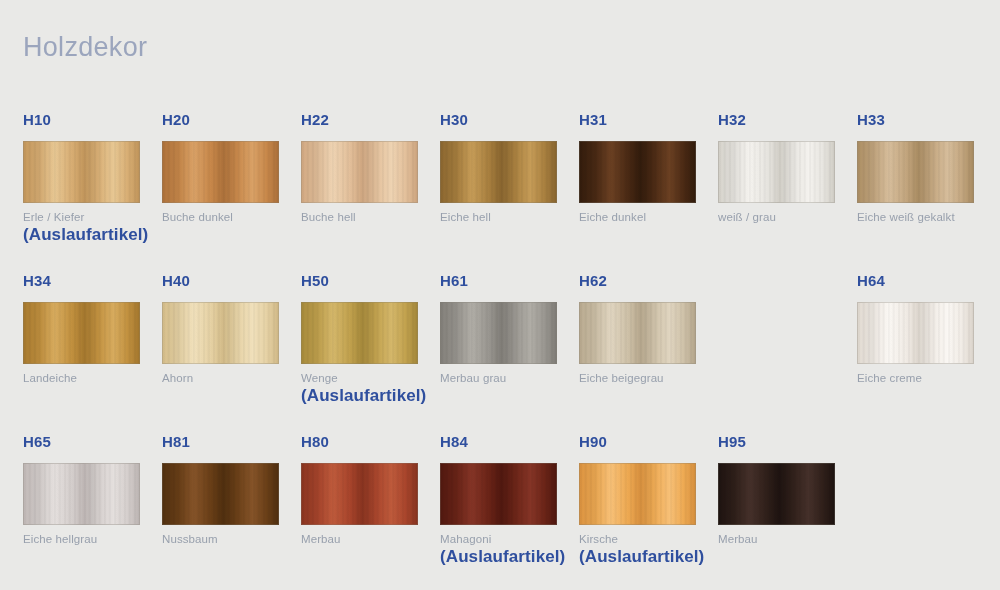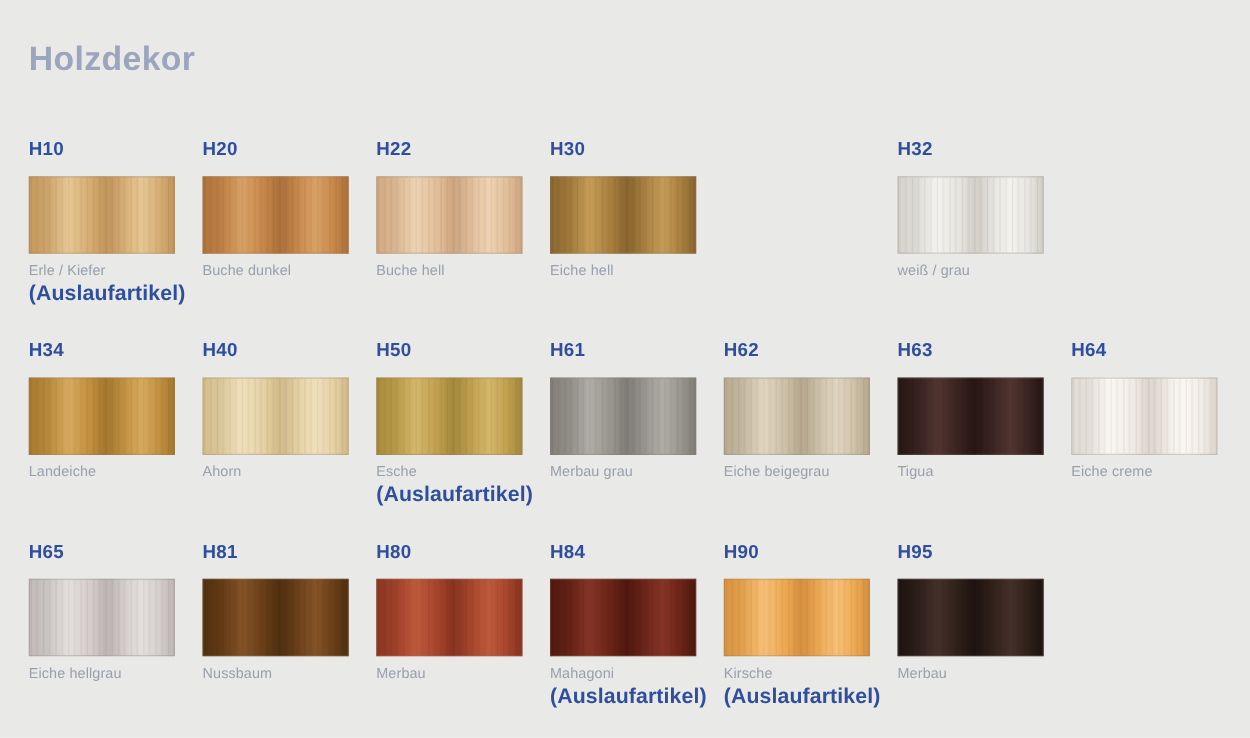--- a/index.html
+++ b/index.html
@@ -14,21 +14,21 @@
     font-family: "Liberation Sans", sans-serif;
     overflow: hidden;
     position: relative;
   }
 
   #page-title {
     position: absolute;
     left: 23px;
     top: 30px;
     font-size: 27px;
-    font-weight: 700;
+    font-weight: 400;
     color: #9ba5bd;
     letter-spacing: 0.3px;
     line-height: 34px;
   }
 
   #swatch-grid {
     position: absolute;
     left: 23px;
     top: 112px;
     width: 960px;
@@ -129,57 +129,62 @@
       <div class="swatch-cell" style="left: 278px;">
         <div class="swatch-code">H22</div>
         <div class="swatch-chip" style="background: linear-gradient(90deg, rgb(212, 171, 132) 0%, rgb(227, 192, 155) 14%, rgb(238, 211, 178) 27%, rgb(227, 192, 155) 41%, rgb(212, 171, 132) 52%, rgb(227, 192, 155) 64%, rgb(238, 211, 178) 78%, rgb(227, 192, 155) 90%, rgb(212, 171, 132) 100%);"></div>
         <div class="swatch-name">Buche hell</div>
       </div>
       <div class="swatch-cell" style="left: 417px;">
         <div class="swatch-code">H30</div>
         <div class="swatch-chip" style="background: linear-gradient(90deg, rgb(141, 104, 48) 0%, rgb(169, 128, 63) 14%, rgb(198, 156, 87) 27%, rgb(169, 128, 63) 41%, rgb(141, 104, 48) 52%, rgb(169, 128, 63) 64%, rgb(198, 156, 87) 78%, rgb(169, 128, 63) 90%, rgb(141, 104, 48) 100%);"></div>
         <div class="swatch-name">Eiche hell</div>
       </div>
+      <div class="swatch-cell" style="left: 556px;">
+        <div class="swatch-code">H31</div>
+        <div class="swatch-chip" style="background: linear-gradient(90deg, rgb(51, 28, 12) 0%, rgb(75, 42, 20) 14%, rgb(107, 64, 34) 27%, rgb(75, 42, 20) 41%, rgb(51, 28, 12) 52%, rgb(75, 42, 20) 64%, rgb(107, 64, 34) 78%, rgb(75, 42, 20) 90%, rgb(51, 28, 12) 100%);"></div>
+        <div class="swatch-name">Eiche dunkel</div>
+      </div>
       <div class="swatch-cell" style="left: 695px;">
         <div class="swatch-code">H32</div>
         <div class="swatch-chip" style="background: linear-gradient(90deg, rgb(216, 213, 205) 0%, rgb(232, 230, 225) 14%, rgb(244, 242, 238) 27%, rgb(232, 230, 225) 41%, rgb(216, 213, 205) 52%, rgb(232, 230, 225) 64%, rgb(244, 242, 238) 78%, rgb(232, 230, 225) 90%, rgb(216, 213, 205) 100%);"></div>
         <div class="swatch-name">weiß / grau</div>
+      </div>
+      <div class="swatch-cell" style="left: 834px;">
+        <div class="swatch-code">H33</div>
+        <div class="swatch-chip" style="background: linear-gradient(90deg, rgb(174, 144, 101) 0%, rgb(196, 167, 128) 14%, rgb(214, 189, 155) 27%, rgb(196, 167, 128) 41%, rgb(174, 144, 101) 52%, rgb(196, 167, 128) 64%, rgb(214, 189, 155) 78%, rgb(196, 167, 128) 90%, rgb(174, 144, 101) 100%);"></div>
+        <div class="swatch-name">Eiche weiß gekalkt</div>
       </div>
     </div>
     <div class="swatch-row">
       <div class="swatch-cell" style="left: 0px;">
         <div class="swatch-code">H34</div>
         <div class="swatch-chip" style="background: linear-gradient(90deg, rgb(169, 123, 47) 0%, rgb(194, 145, 63) 14%, rgb(215, 171, 94) 27%, rgb(194, 145, 63) 41%, rgb(169, 123, 47) 52%, rgb(194, 145, 63) 64%, rgb(215, 171, 94) 78%, rgb(194, 145, 63) 90%, rgb(169, 123, 47) 100%);"></div>
         <div class="swatch-name">Landeiche</div>
       </div>
       <div class="swatch-cell" style="left: 139px;">
         <div class="swatch-code">H40</div>
         <div class="swatch-chip" style="background: linear-gradient(90deg, rgb(216, 192, 140) 0%, rgb(230, 210, 165) 14%, rgb(240, 224, 187) 27%, rgb(230, 210, 165) 41%, rgb(216, 192, 140) 52%, rgb(230, 210, 165) 64%, rgb(240, 224, 187) 78%, rgb(230, 210, 165) 90%, rgb(216, 192, 140) 100%);"></div>
         <div class="swatch-name">Ahorn</div>
       </div>
       <div class="swatch-cell" style="left: 278px;">
         <div class="swatch-code">H50</div>
         <div class="swatch-chip" style="background: linear-gradient(90deg, rgb(169, 140, 60) 0%, rgb(194, 162, 78) 14%, rgb(212, 183, 106) 27%, rgb(194, 162, 78) 41%, rgb(169, 140, 60) 52%, rgb(194, 162, 78) 64%, rgb(212, 183, 106) 78%, rgb(194, 162, 78) 90%, rgb(169, 140, 60) 100%);"></div>
-        <div class="swatch-name">Esche</div>
+        <div class="swatch-name">Wenge</div>
         <div class="swatch-note">(Auslaufartikel)</div>
       </div>
       <div class="swatch-cell" style="left: 417px;">
         <div class="swatch-code">H61</div>
         <div class="swatch-chip" style="background: linear-gradient(90deg, rgb(132, 129, 123) 0%, rgb(154, 151, 145) 14%, rgb(176, 173, 166) 27%, rgb(154, 151, 145) 41%, rgb(132, 129, 123) 52%, rgb(154, 151, 145) 64%, rgb(176, 173, 166) 78%, rgb(154, 151, 145) 90%, rgb(132, 129, 123) 100%);"></div>
         <div class="swatch-name">Merbau grau</div>
       </div>
       <div class="swatch-cell" style="left: 556px;">
         <div class="swatch-code">H62</div>
         <div class="swatch-chip" style="background: linear-gradient(90deg, rgb(187, 172, 145) 0%, rgb(207, 194, 169) 14%, rgb(224, 213, 192) 27%, rgb(207, 194, 169) 41%, rgb(187, 172, 145) 52%, rgb(207, 194, 169) 64%, rgb(224, 213, 192) 78%, rgb(207, 194, 169) 90%, rgb(187, 172, 145) 100%);"></div>
         <div class="swatch-name">Eiche beigegrau</div>
-      </div>
-      <div class="swatch-cell" style="left: 695px;">
-        <div class="swatch-code">H63</div>
-        <div class="swatch-chip" style="background: linear-gradient(90deg, rgb(40, 22, 19) 0%, rgb(58, 36, 32) 14%, rgb(81, 53, 48) 27%, rgb(58, 36, 32) 41%, rgb(40, 22, 19) 52%, rgb(58, 36, 32) 64%, rgb(81, 53, 48) 78%, rgb(58, 36, 32) 90%, rgb(40, 22, 19) 100%);"></div>
-        <div class="swatch-name">Tigua</div>
       </div>
       <div class="swatch-cell" style="left: 834px;">
         <div class="swatch-code">H64</div>
         <div class="swatch-chip" style="background: linear-gradient(90deg, rgb(227, 220, 211) 0%, rgb(241, 236, 230) 14%, rgb(250, 247, 243) 27%, rgb(241, 236, 230) 41%, rgb(227, 220, 211) 52%, rgb(241, 236, 230) 64%, rgb(250, 247, 243) 78%, rgb(241, 236, 230) 90%, rgb(227, 220, 211) 100%);"></div>
         <div class="swatch-name">Eiche creme</div>
       </div>
     </div>
     <div class="swatch-row">
       <div class="swatch-cell" style="left: 0px;">
         <div class="swatch-code">H65</div>

